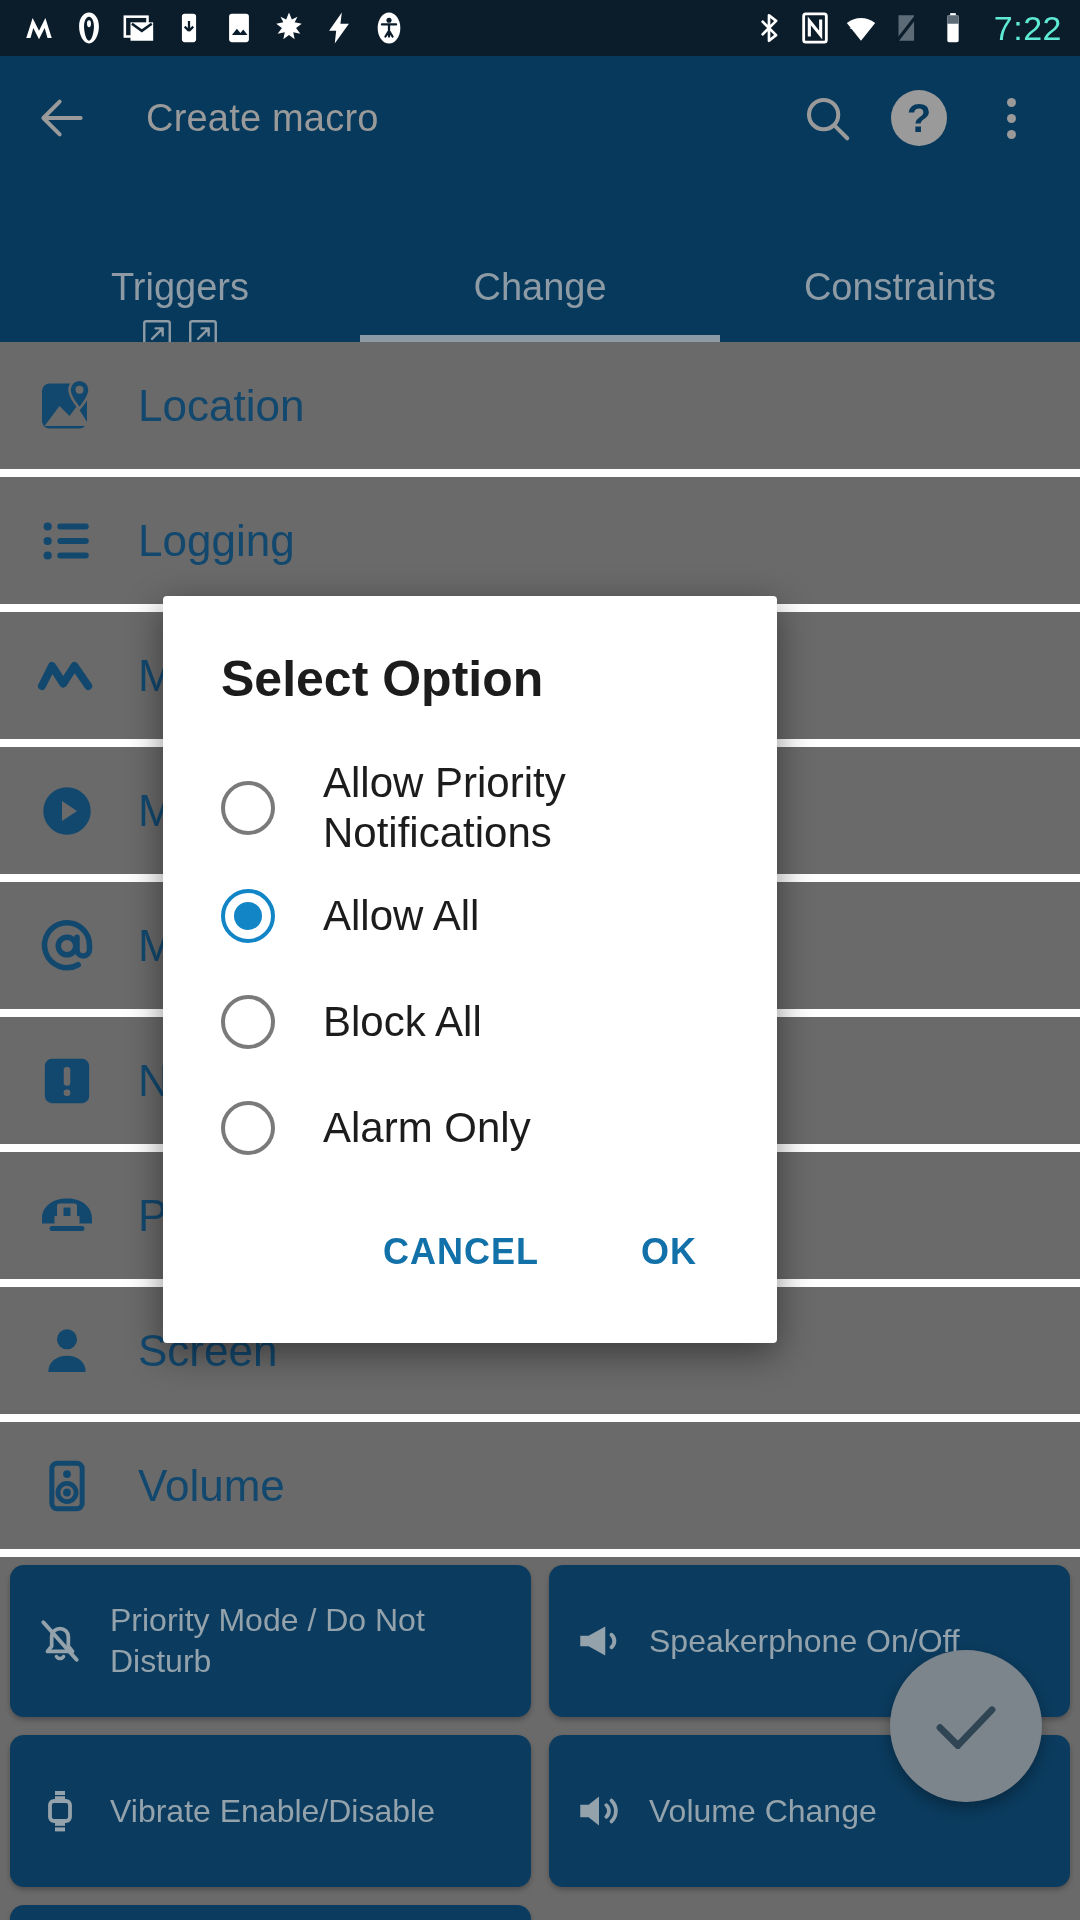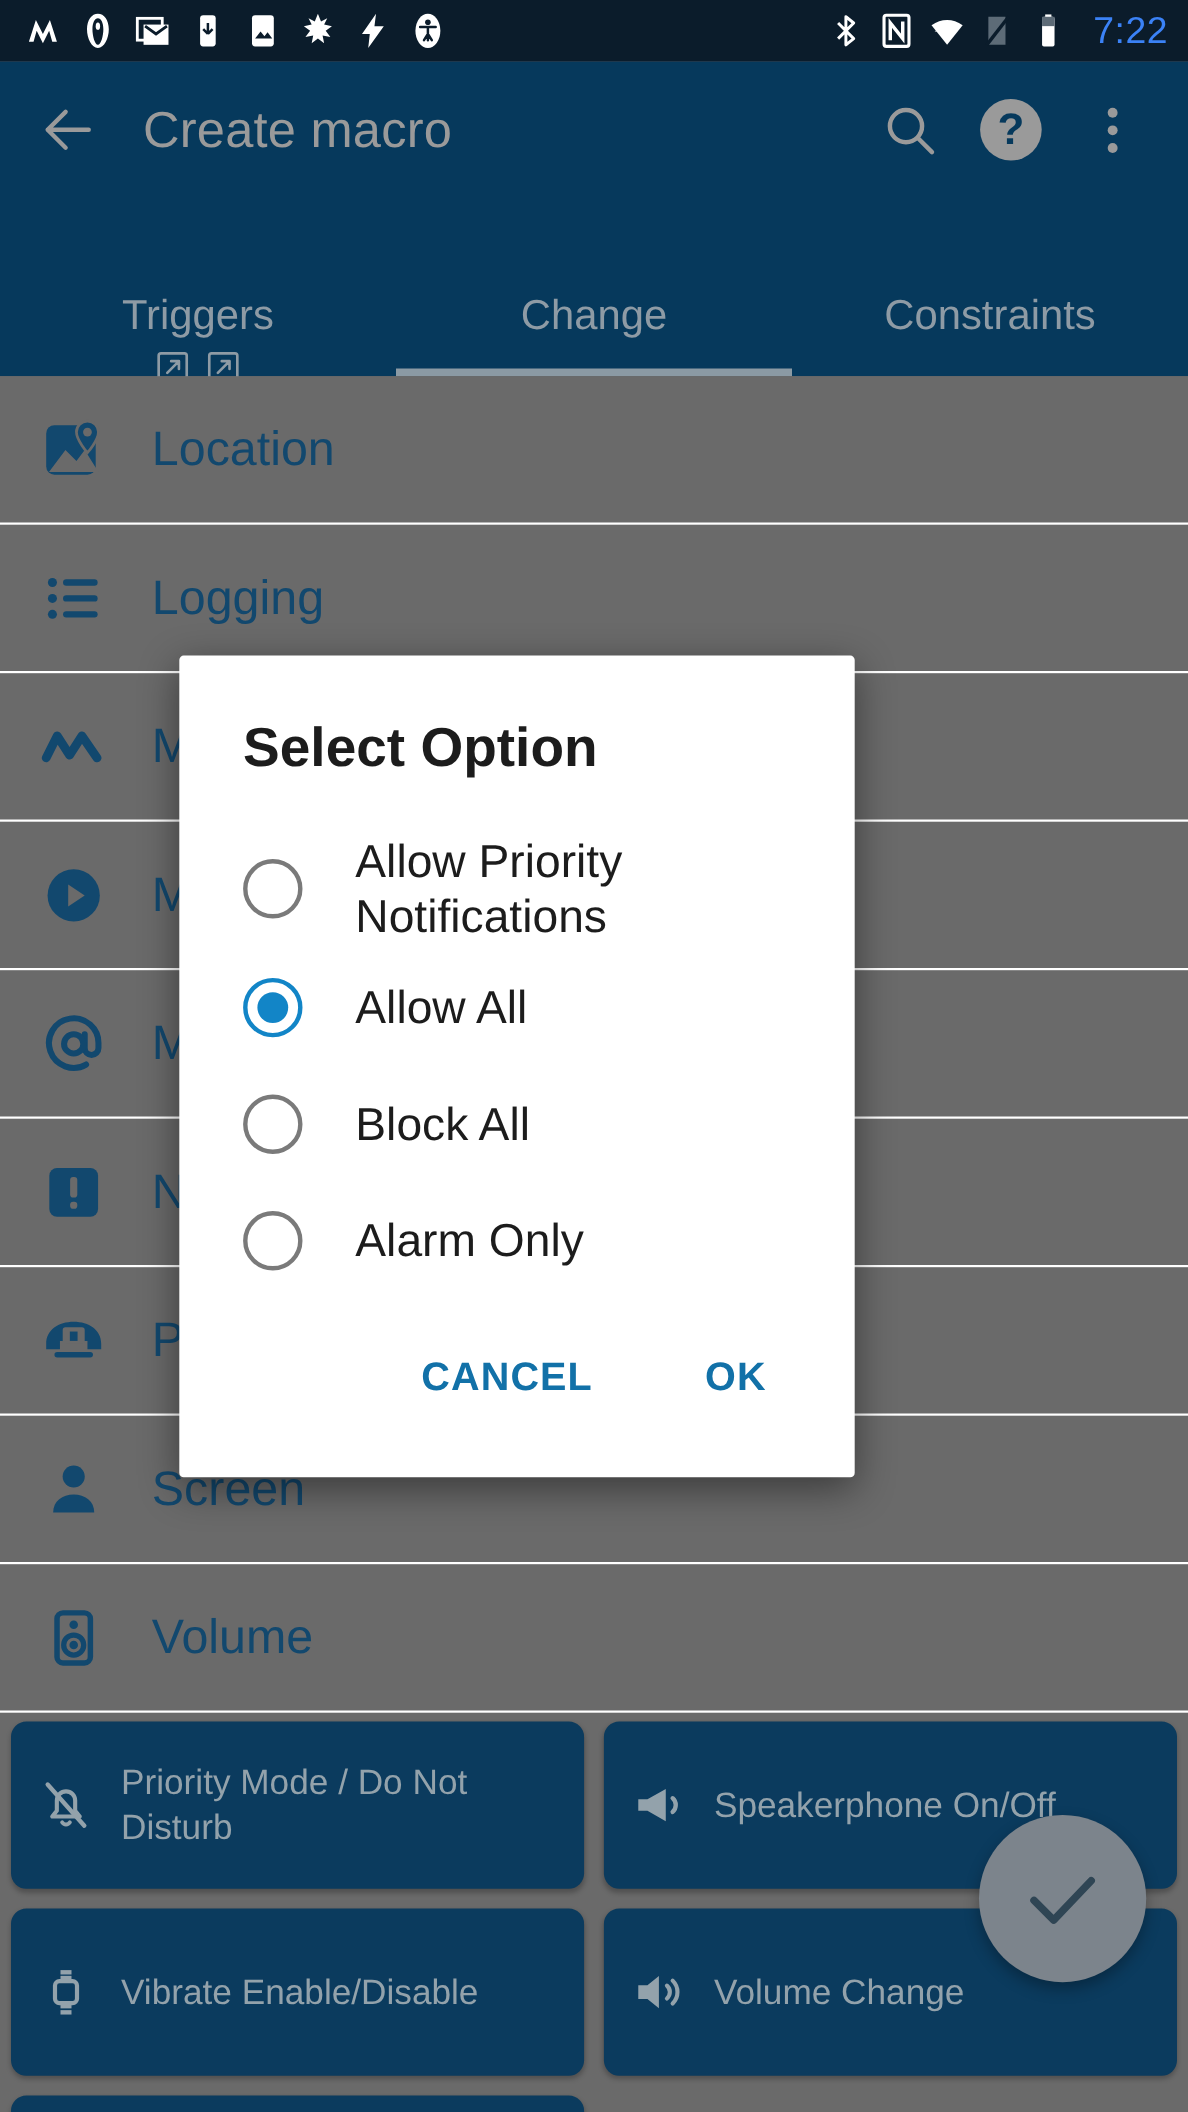--- a/index.html
+++ b/index.html
@@ -14,36 +14,36 @@
   
   .statusbar {
     position: absolute; top: 0; left: 0; width: 1080px; height: 56px;
     background: #0b1c2b; display: flex; align-items: center;
     padding: 0 18px 0 22px;
   }
   .sb-left { display: flex; align-items: center; gap: 16px; flex: 1; }
   .sb-right { display: flex; align-items: center; gap: 12px; }
   .sb-ico { width: 34px; height: 34px; display: block; }
   .sb-clock {
-    color: #3b82f6; font-size: 34px; letter-spacing: 0.5px;
+    color: #5eead4; font-size: 34px; letter-spacing: 0.5px;
     margin-left: 12px; font-family: "Liberation Sans", sans-serif;
   }
 
   
   .appbar {
     position: absolute; top: 56px; left: 0; width: 1080px; height: 286px;
     background: #06395c;
   }
   .appbar-top {
     position: absolute; top: 0; left: 0; width: 1080px; height: 124px;
     display: flex; align-items: center; padding: 0 26px;
   }
   .back-btn { width: 72px; height: 72px; display: flex; align-items: center; justify-content: center; }
   .appbar-title {
-    color: #9a9a9a; font-size: 46px; margin-left: 32px; flex: 1;
+    color: #9a9a9a; font-size: 38px; margin-left: 48px; flex: 1;
     font-family: "Liberation Sans", sans-serif; letter-spacing: 0.2px;
   }
   .appbar-actions { display: flex; align-items: center; gap: 34px; padding-right: 14px; }
   .ab-ico { width: 58px; height: 58px; display: flex; align-items: center; justify-content: center; }
   .help-circle {
     width: 56px; height: 56px; border-radius: 50%; background: #9a9a9a;
     display: flex; align-items: center; justify-content: center;
     color: #06395c; font-size: 40px; font-weight: bold;
   }
   .kebab { display: flex; flex-direction: column; gap: 7px; align-items: center; }
@@ -68,21 +68,21 @@
     background: #8b9aa4;
   }
 
   
   .content {
     position: absolute; top: 342px; left: 0; width: 1080px; height: 1578px;
     background: #6a6a6a;
   }
   .cat-row {
     position: relative; height: 135px; display: flex; align-items: center;
-    padding-left: 34px; border-bottom: 2px solid #ffffff;
+    padding-left: 34px; border-bottom: 8px solid #ffffff;
   }
   .cat-icon { width: 66px; height: 66px; display: flex; align-items: center; justify-content: center; }
   .cat-label {
     color: #12486e; font-size: 44px; margin-left: 38px;
     font-family: "Liberation Sans", sans-serif;
   }
 
   
   .chips { padding: 8px 0 0 0; }
   .chip-row { display: flex; gap: 18px; padding: 0 10px 18px 10px; }

